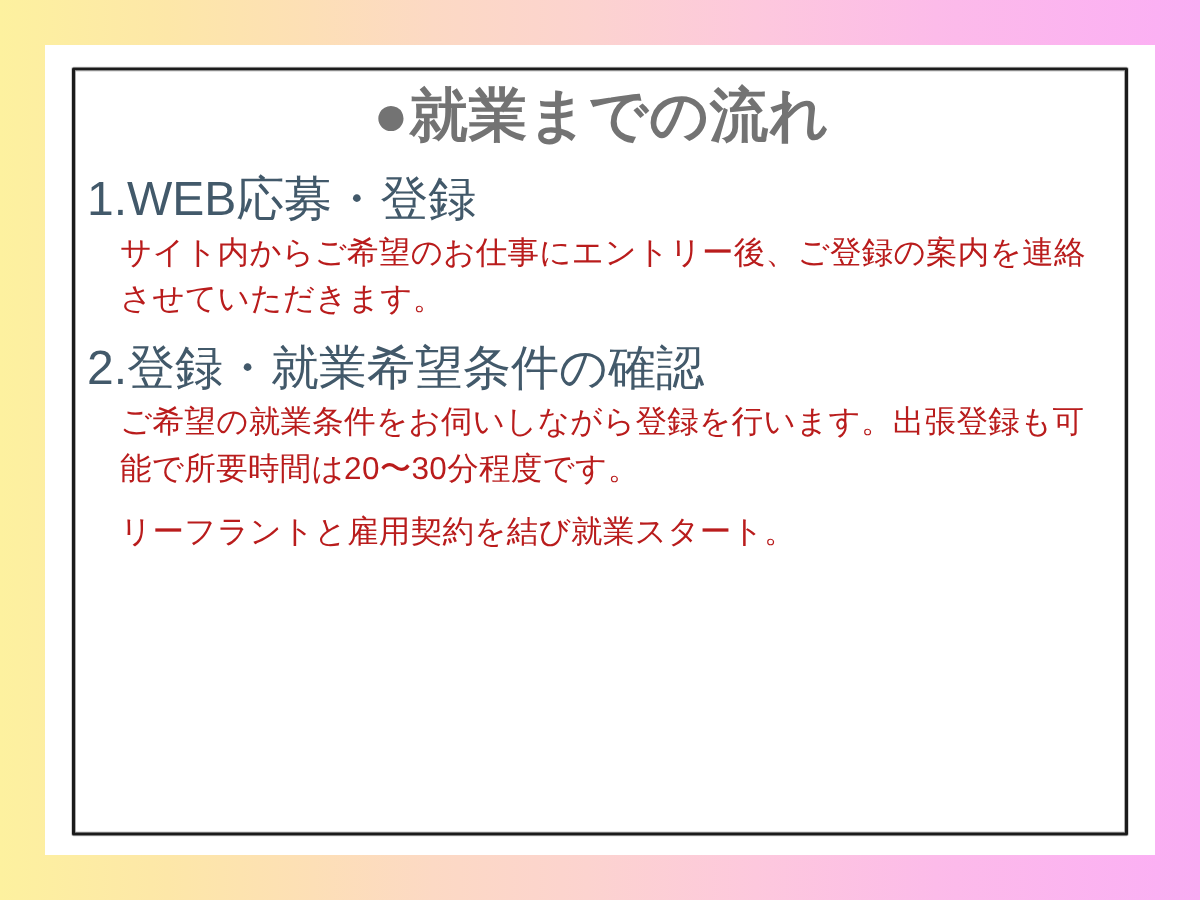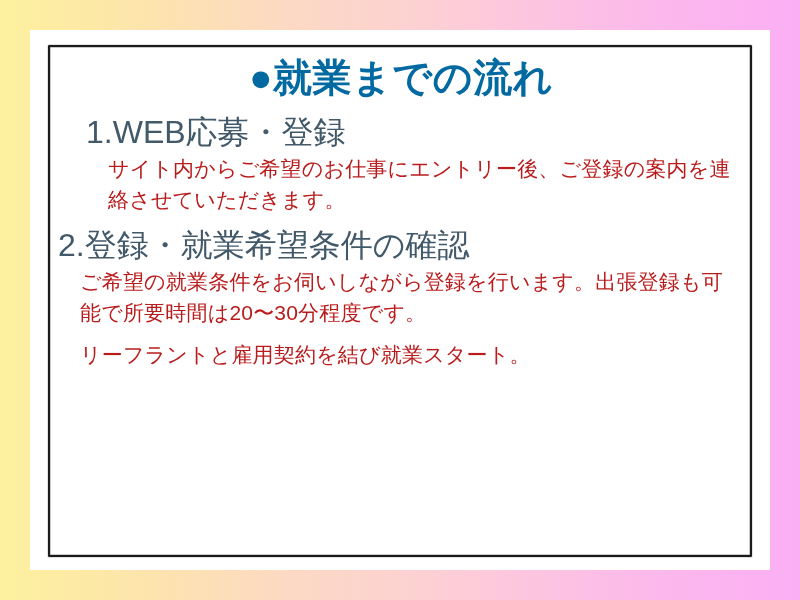--- a/index.html
+++ b/index.html
@@ -70,32 +70,31 @@
   }
 
   
   .slide-title {
     margin: 0;
     padding: 0 0 4px 0;
     text-align: center;
     font-size: 39px;
     line-height: 48px;
     font-weight: 700;
-    color: #0369a1;
+    color: #737373;
     letter-spacing: 0.5px;
     white-space: nowrap;
   }
 
   
   .step {
     margin-top: 10px;
   }
   .step:first-of-type {
     margin-top: 6px;
-    margin-left: 28px;
   }
   .step-heading {
     margin: 0;
     padding: 0;
     font-size: 32px;
     line-height: 40px;
     font-weight: 400;
     color: #42596a;
     letter-spacing: 0px;
     white-space: nowrap;

